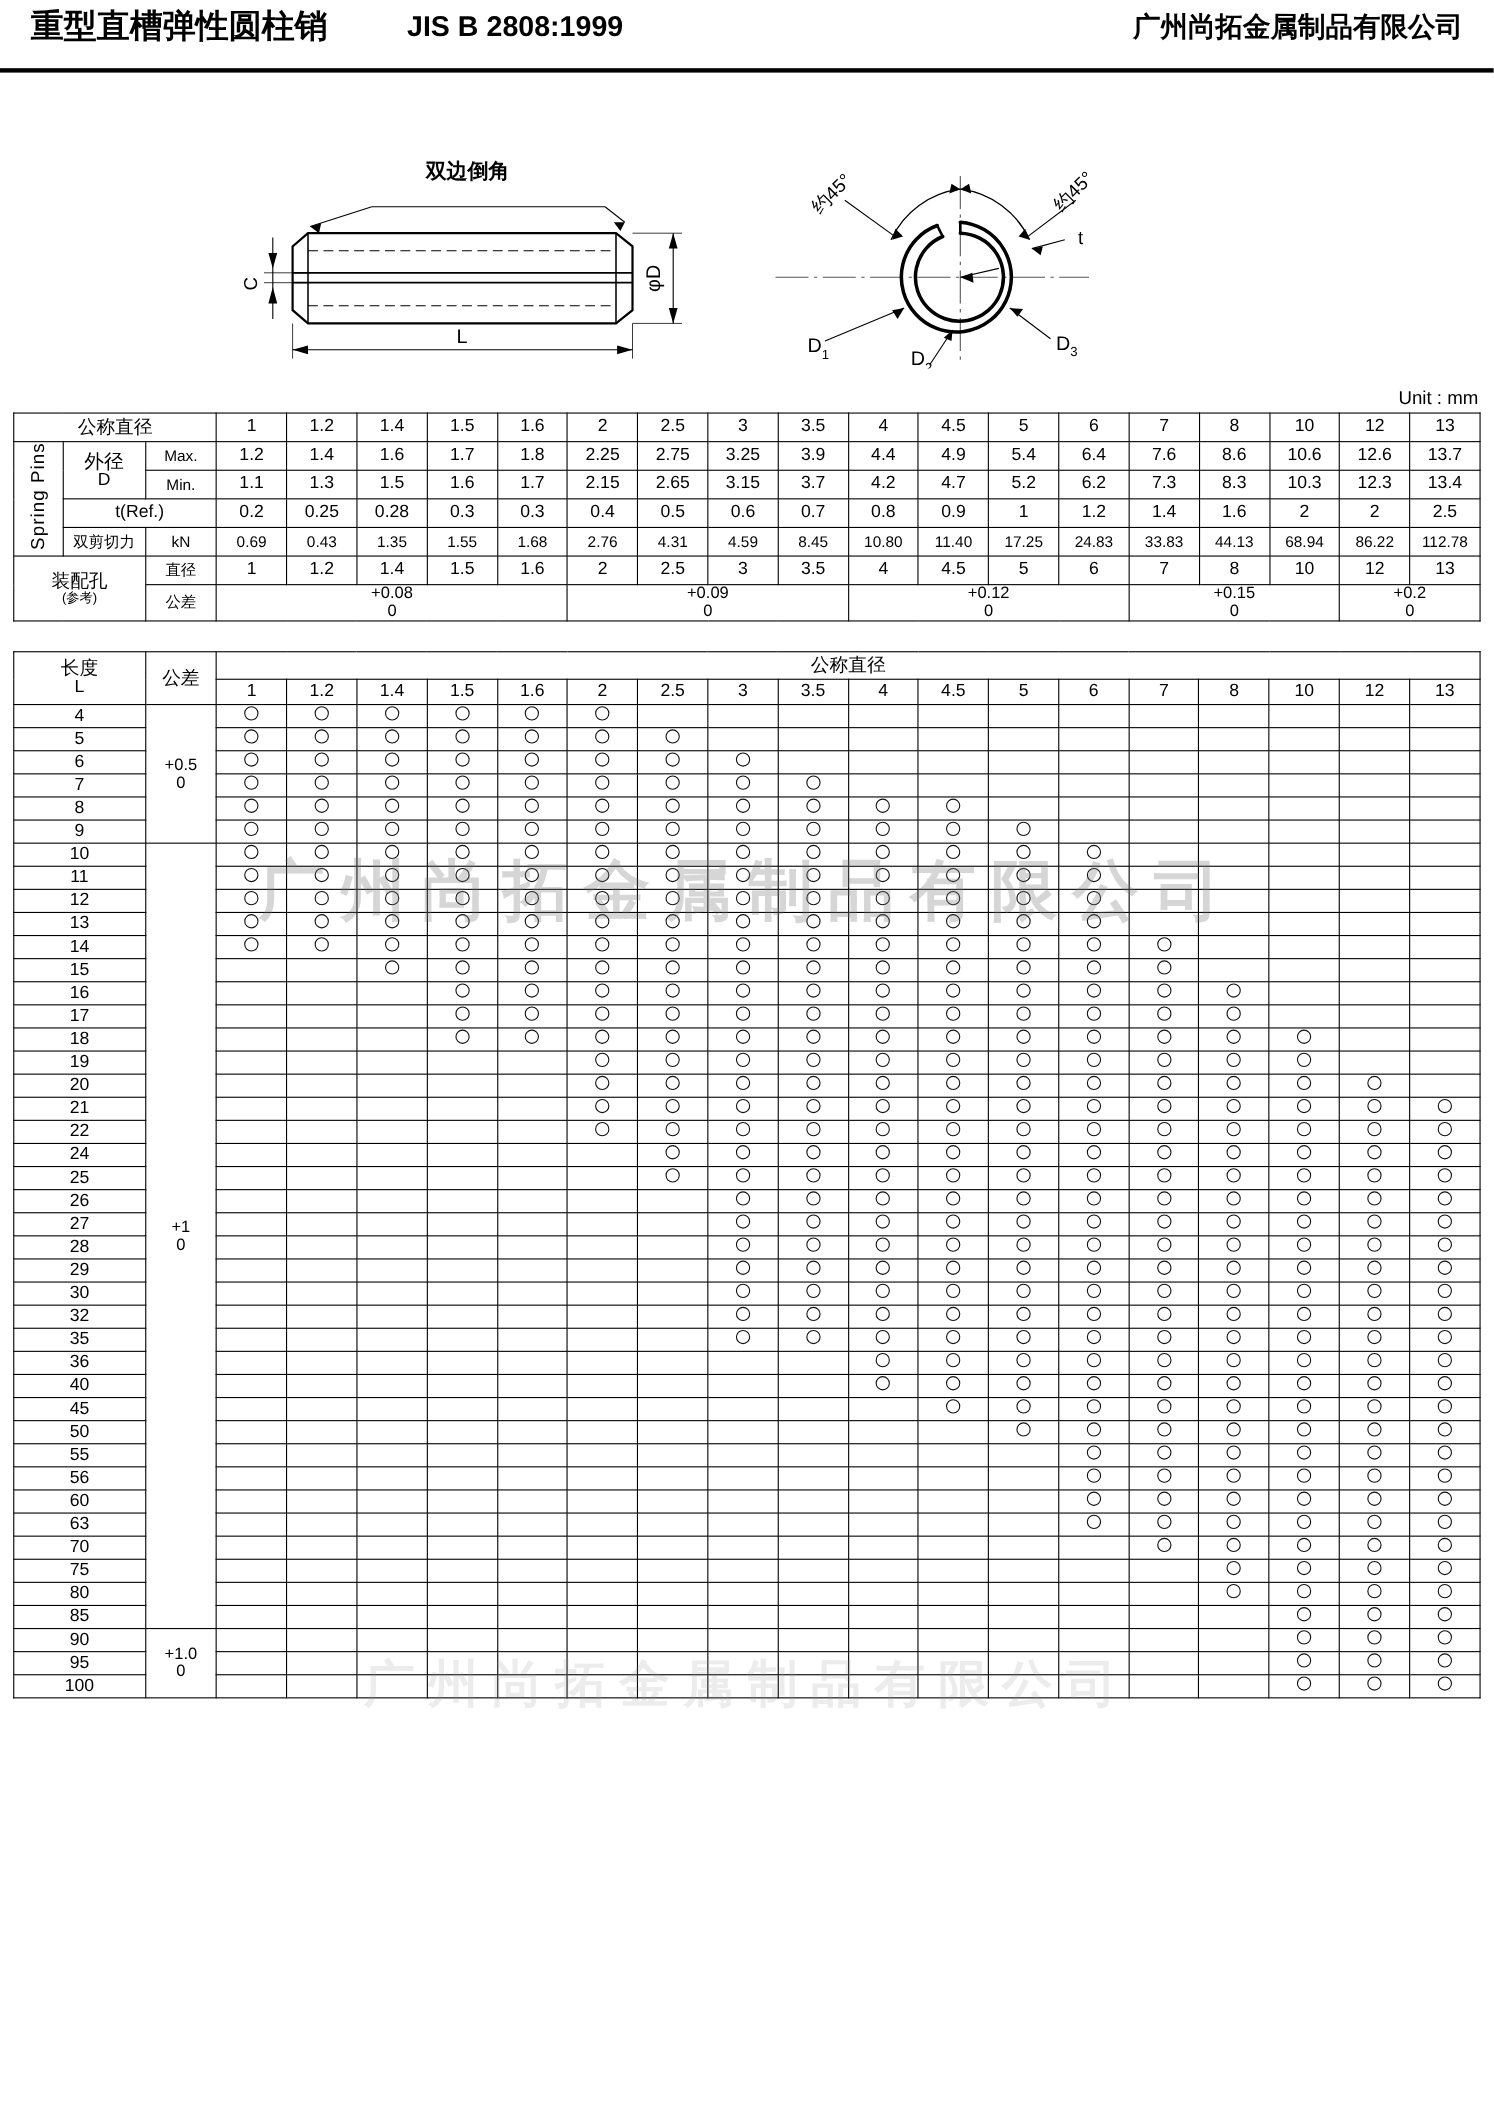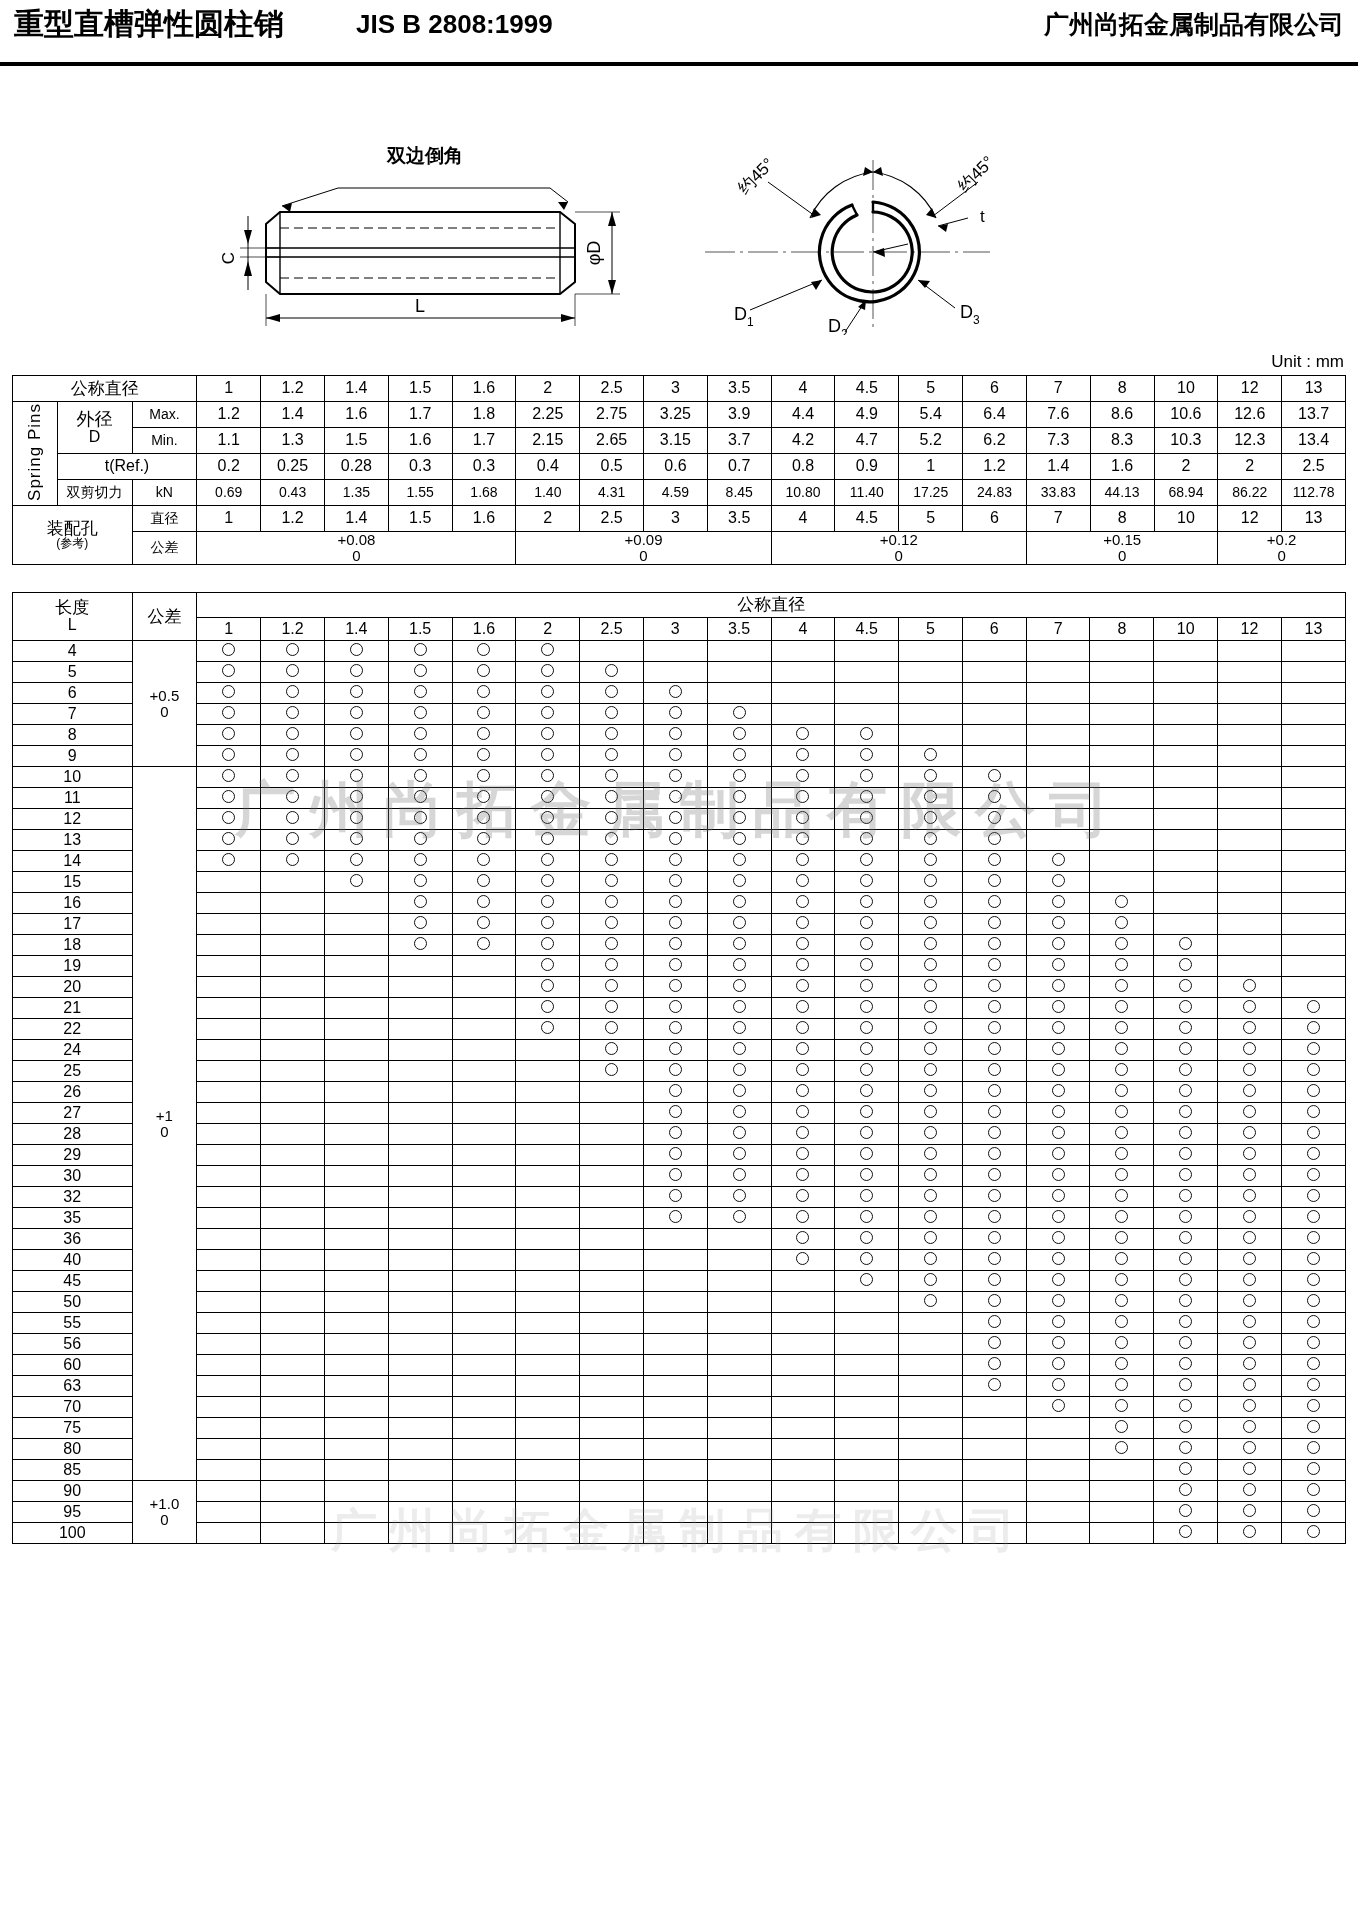--- a/index.html
+++ b/index.html
@@ -15,21 +15,21 @@
     position: relative;
     overflow: hidden;
   }
 
   
   .header {
     position: relative;
     height: 48px;
     display: flex;
     align-items: center;
-    padding: 0 14px;
+    padding: 0 28px;
     box-sizing: border-box;
     justify-content: space-between;
   }
   .header-title {
     font-size: 30px;
     font-weight: bold;
     letter-spacing: 0px;
     white-space: nowrap;
   }
   .header-standard {
@@ -383,21 +383,21 @@
         <td class="outer-r">2.5</td>
       </tr>
       <tr class="r-spec">
         <td class="cell-small">双剪切力</td>
         <td class="cell-small">kN</td>
         <td class="cell-small">0.69</td>
         <td class="cell-small">0.43</td>
         <td class="cell-small">1.35</td>
         <td class="cell-small">1.55</td>
         <td class="cell-small">1.68</td>
-        <td class="cell-small">1.40</td>
+        <td class="cell-small">2.76</td>
         <td class="cell-small">4.31</td>
         <td class="cell-small">4.59</td>
         <td class="cell-small">8.45</td>
         <td class="cell-small">10.80</td>
         <td class="cell-small">11.40</td>
         <td class="cell-small">17.25</td>
         <td class="cell-small">24.83</td>
         <td class="cell-small">33.83</td>
         <td class="cell-small">44.13</td>
         <td class="cell-small">68.94</td>

